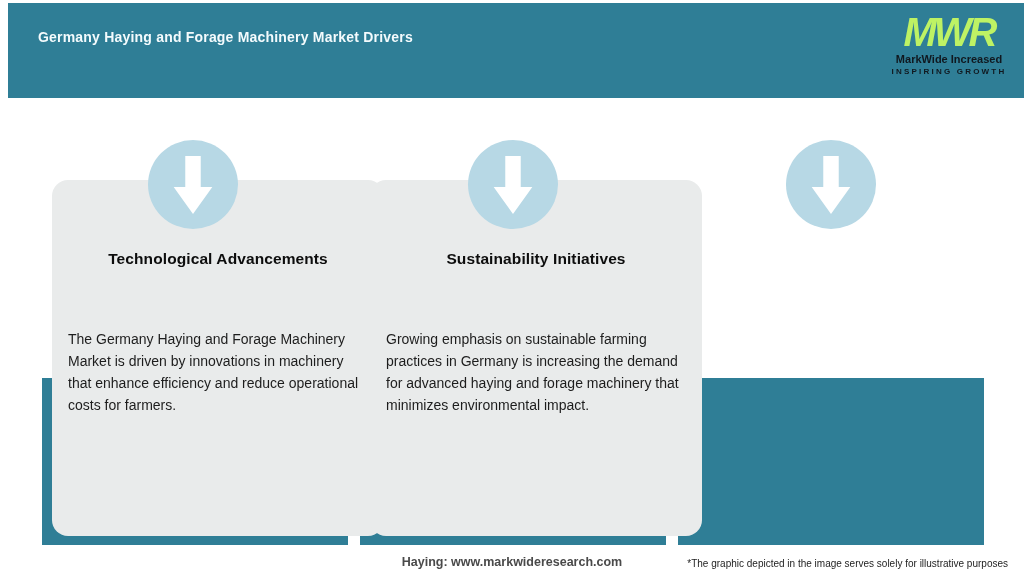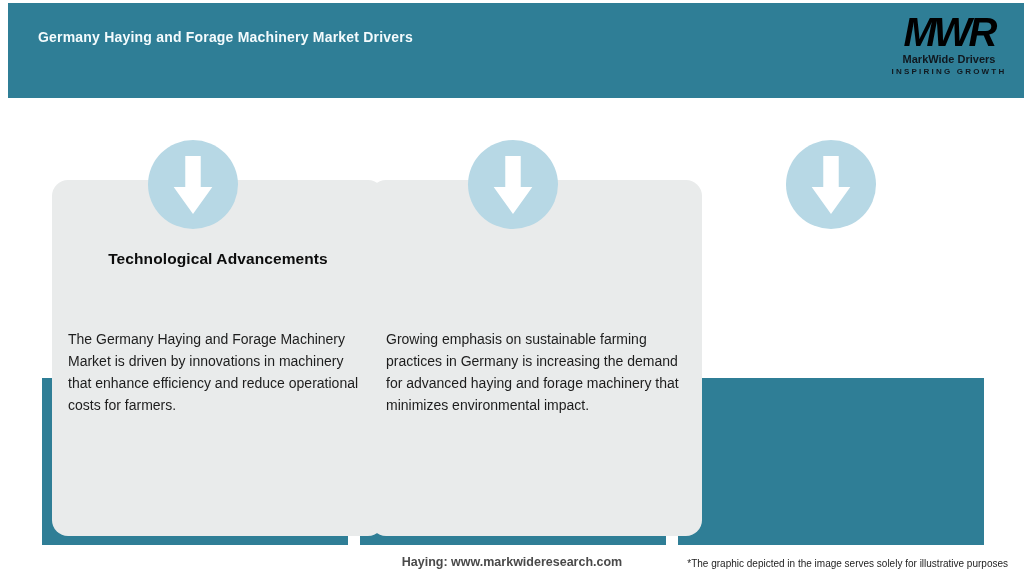--- a/index.html
+++ b/index.html
@@ -15,21 +15,21 @@
   .page-title{
     position:absolute;left:30px;top:26px;
     color:#f4fbfd;font-size:14px;font-weight:bold;letter-spacing:.2px;
   }
   .brand{
     position:absolute;right:10px;top:8px;width:130px;text-align:center;
     color:#141e28;
   }
   .brand .acronym{
     font-size:40px;line-height:42px;font-weight:800;font-style:italic;
-    letter-spacing:-3px;color:#000000;
+    letter-spacing:-3px;color:#bef264;
   }
   .brand .name{font-size:11px;font-weight:bold;line-height:13px;color:#10181f;}
   .brand .tagline{font-size:8px;font-weight:bold;letter-spacing:2.2px;line-height:11px;color:#10181f;}
   
   .slab{
     position:absolute;top:378px;width:306px;height:167px;background:#2F7E96;
   }
   .slab.s0{left:42px;} .slab.s1{left:360px;} .slab.s2{left:678px;}
   .card{
     position:absolute;top:180px;width:332px;height:356px;background:#E9EBEB;
@@ -61,35 +61,36 @@
 </style>
 </head>
 <body>
 
 <div id="stage">
 
   <div class="header">
     <div class="page-title">Germany Haying and Forage Machinery Market Drivers</div>
     <div class="brand">
       <div class="acronym">MWR</div>
-      <div class="name">MarkWide Drivers</div>
+      <div class="name">MarkWide Increased</div>
       <div class="tagline">INSPIRING GROWTH</div>
     </div>
   </div>
 
   <div class="slab s0"></div>
   <div class="slab s1"></div>
   <div class="slab s2"></div>
 
   <div class="card c0">
     <div class="card-title">Technological Advancements</div>
     <div class="card-body">The Germany Haying and Forage Machinery Market is driven by innovations in machinery that enhance efficiency and reduce operational costs for farmers.</div>
   </div>
 
   <div class="card c1">
+    <div class="card-title">Sustainability Initiatives</div>
     <div class="card-body">Growing emphasis on sustainable farming practices in Germany is increasing the demand for advanced haying and forage machinery that minimizes environmental impact.</div>
   </div>
 
 
   <div class="circle p0">
     <svg width="40" height="58" viewBox="0 0 40 60" aria-hidden="true">
       <path d="M12 0 H28 V32 H40 L20 60 L0 32 H12 Z" fill="#ffffff"></path>
     </svg>
   </div>
   <div class="circle p1">

